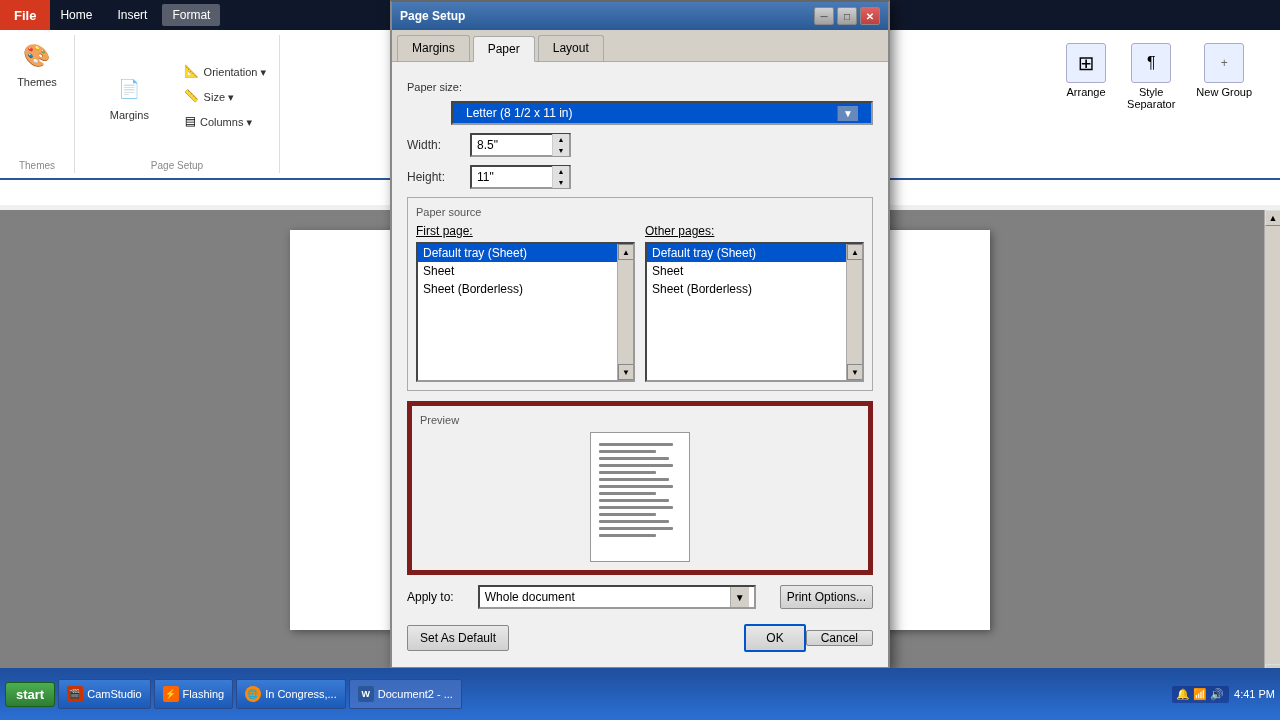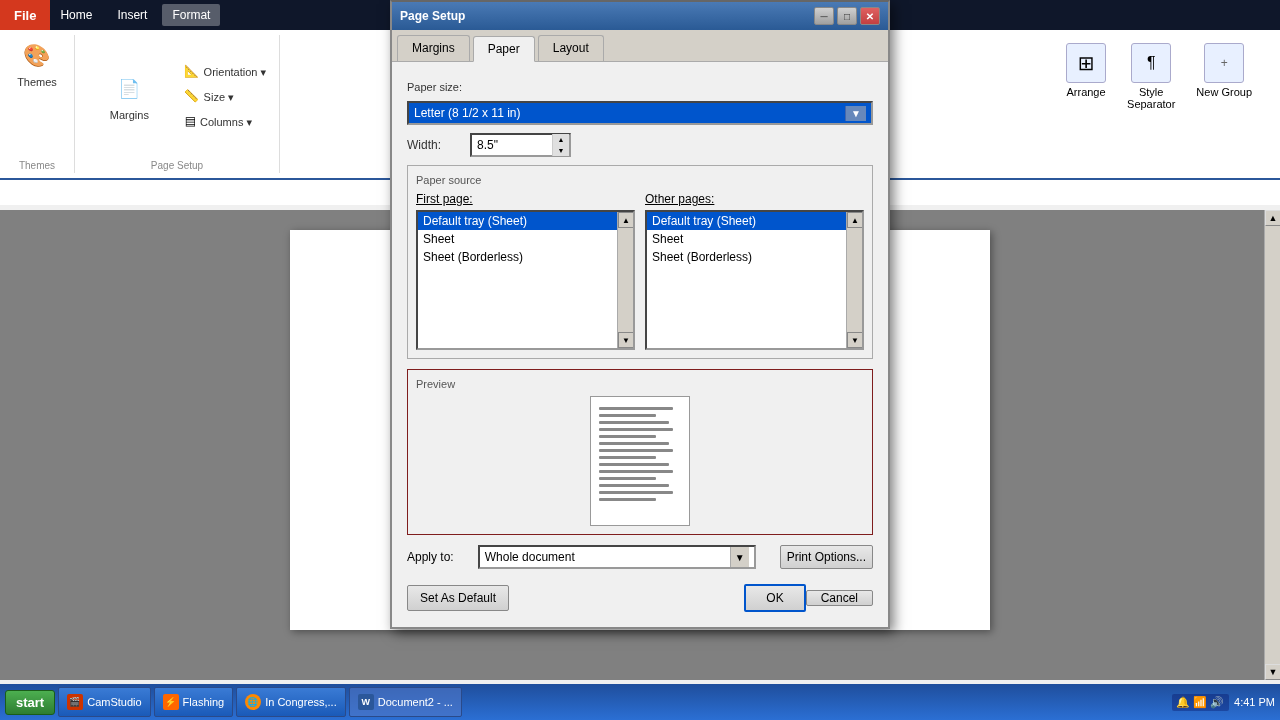--- a/index.html
+++ b/index.html
@@ -35,21 +35,21 @@
       width: 700px;
       height: 400px;
       background: white;
       box-shadow: 2px 2px 8px rgba(0,0,0,0.4);
     }
 
     
     .taskbar {
       position: absolute;
       bottom: 0; left: 0; right: 0;
-      height: 36px;
+      height: 52px;
       background: linear-gradient(to bottom, #1f4e9c, #2b6fd4);
       display: flex;
       align-items: center;
       padding: 8px 5px;
       gap: 3px;
     }
 
     .start-btn {
       background: linear-gradient(to bottom, #4caf50, #2e7d32);
       color: white;
@@ -205,30 +205,31 @@
     }
 
     .form-label {
       font-size: 12px;
       min-width: 55px;
       color: #333;
     }
 
     .form-select {
       flex: 1;
-      padding: 3px 5px;
+      padding: 3px 13px;
       border: 2px inset #999;
       background: #0055cc;
       color: white;
       font-size: 12px;
       display: flex;
       align-items: center;
       justify-content: space-between;
       cursor: pointer;
       height: 24px;
+      margin-left: 44px;
     }
 
     .select-arrow {
       background: #6688bb;
       border-left: 1px solid #4466aa;
       padding: 2px 5px;
       font-size: 10px;
     }
 
     .spinner-input {
@@ -338,21 +339,21 @@
       cursor: pointer;
     }
 
     .scroll-track {
       flex: 1;
       background: #d4d0c8;
     }
 
     
     .preview-section {
-      border: 1px solid #7f1d1d;
+      border: 5px solid #7f1d1d;
       padding: 8px;
       margin-bottom: 10px;
     }
 
     .preview-title {
       font-size: 11px;
       color: #555;
       margin-bottom: 6px;
     }
 
@@ -705,20 +706,30 @@
       <span class="form-label">Width:</span>
       <div class="spinner-input">
         <input type="text" value="8.5&quot;" style="">
         <div class="spinner-btns">
           <button class="spin-btn">▲</button>
           <button class="spin-btn">▼</button>
         </div>
       </div>
     </div>
 
+    <div class="form-row">
+      <span class="form-label">Height:</span>
+      <div class="spinner-input">
+        <input type="text" value="11&quot;" style="">
+        <div class="spinner-btns">
+          <button class="spin-btn">▲</button>
+          <button class="spin-btn">▼</button>
+        </div>
+      </div>
+    </div>
 
     <div class="source-section">
       <div class="source-section-title">Paper source</div>
       <div class="source-columns">
 
         <div class="source-col">
           <div class="source-col-label">First page:</div>
           <div class="source-listbox">
             <div class="source-list-item selected">Default tray (Sheet)</div>
             <div class="source-list-item">Sheet</div>

